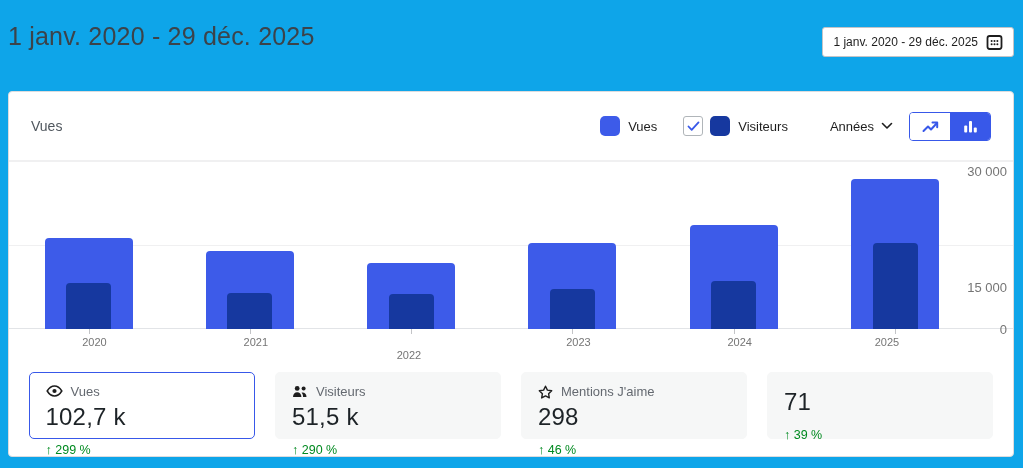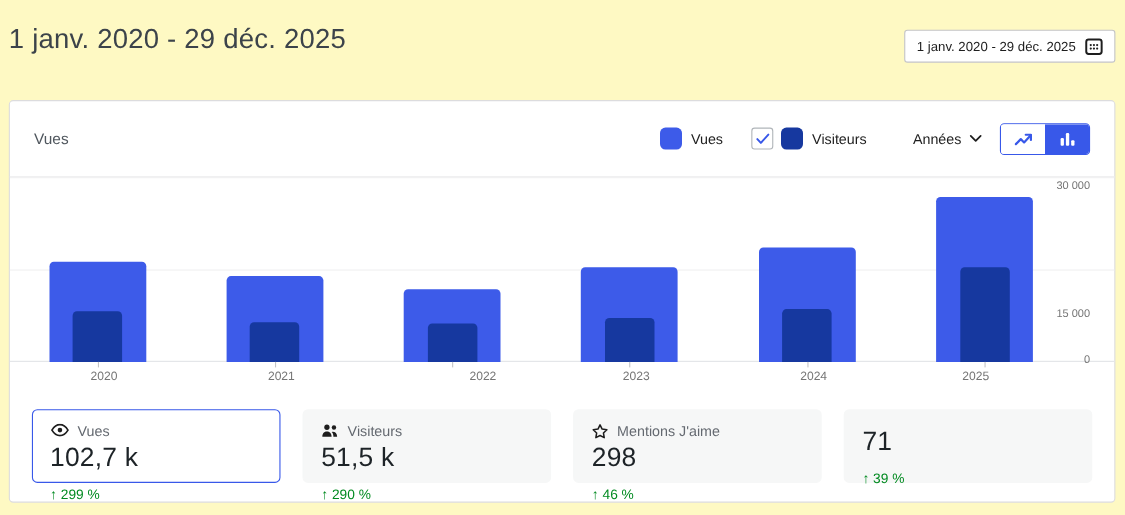--- a/index.html
+++ b/index.html
@@ -1,18 +1,18 @@
 <!DOCTYPE html>
 <html><head>
 <meta charset="utf-8">
 <style>
   * { margin:0; padding:0; box-sizing:border-box; }
   html,body { background:#fff; }
   body { font-family:"Liberation Sans", sans-serif; color:#1e1e1e; }
-  .screen { position:relative; width:1023px; height:468px; background:#fef9c3; overflow:hidden; }
+  .screen { position:relative; width:1023px; height:468px; background:#0ea5e9; overflow:hidden; }
 
   
   .page-title { position:absolute; left:8px; top:22px; font-size:25px; font-weight:400; color:#3c434a; letter-spacing:.2px; }
   .date-btn { position:absolute; right:9px; top:27px; height:30px; display:flex; align-items:center; gap:8px;
     padding:0 10px; background:#fff; border:1px solid #c3c4c7; border-radius:3px; font-size:12px; color:#1e1e1e; cursor:pointer; }
 
   
   .panel { position:absolute; left:8px; top:91px; width:1006px; height:366px; background:#fff;
     border:1px solid #dcdcde; border-radius:4px; }
 
@@ -29,21 +29,21 @@
   .interval { display:flex; align-items:center; gap:7px; margin-left:42px; cursor:pointer; font-size:13px; color:#1e1e1e; }
 
   .toggle-group { display:flex; margin-left:16px; border:1px solid #3858e9; border-radius:4px; overflow:hidden; }
   .toggle-btn { width:40px; height:27px; display:flex; align-items:center; justify-content:center; background:#fff; border:none; cursor:pointer; }
   .toggle-btn.active { background:#3858e9; }
 
   
   .chart-plot { position:relative; height:168px; width:100%; }
   .gridline { position:absolute; left:0; right:0; height:1px; background:#f0f0f1; }
   .gridline.baseline { background:#e2e4e7; }
-  .ylabel { position:absolute; right:22px; font-size:10px; color:#757575; }
+  .ylabel { position:absolute; right:6px; font-size:13px; color:#757575; }
   .bar { position:absolute; bottom:0; border-radius:4px 4px 0 0; }
   .xaxis { position:relative; height:26px; width:100%; }
   .xtick { position:absolute; top:0; width:1px; height:5px; background:#c3c4c7; }
   .xlabel { position:absolute; top:7px; width:60px; text-align:center; font-size:11px; color:#757575; }
 
   
   .cards-row { display:flex; gap:20px; padding:0 20px; margin-top:17px; }
   .stat-card { width:226px; height:67px; background:#f6f7f7; border:1px solid #f6f7f7; border-radius:5px;
     padding:11px 16px; cursor:pointer; }
   .stat-card.selected { background:#fff; border:1.5px solid #3858e9; padding:10.5px 15.5px; }
@@ -151,21 +151,21 @@
         <div class="bar" style="left: 702.2px; width: 45px; height: 48.16px; background: rgb(22, 56, 159);"></div>
         <div class="bar" style="left: 842px; width: 88px; height: 149.52px; background: rgb(61, 91, 233);"></div>
         <div class="bar" style="left: 863.5px; width: 45px; height: 85.96px; background: rgb(22, 56, 159);"></div>
       </div>
     <div class="xaxis" id="chart-xaxis">
         <div class="xtick" style="left: 79.5px;"></div>
         <span class="xlabel" style="left: 55.5px;">2020</span>
         <div class="xtick" style="left: 240.8px;"></div>
         <span class="xlabel" style="left: 216.8px;">2021</span>
         <div class="xtick" style="left: 402.1px;"></div>
-        <span class="xlabel" style="left: 400px;">2022</span>
+        <span class="xlabel" style="left: 370px; margin-top: 13px;">2022</span>
         <div class="xtick" style="left: 563.4px;"></div>
         <span class="xlabel" style="left: 539.4px;">2023</span>
         <div class="xtick" style="left: 724.7px;"></div>
         <span class="xlabel" style="left: 700.7px;">2024</span>
         <div class="xtick" style="left: 886px;"></div>
         <span class="xlabel" style="left: 848px;">2025</span>
       </div>
 
     <div class="cards-row">
 

